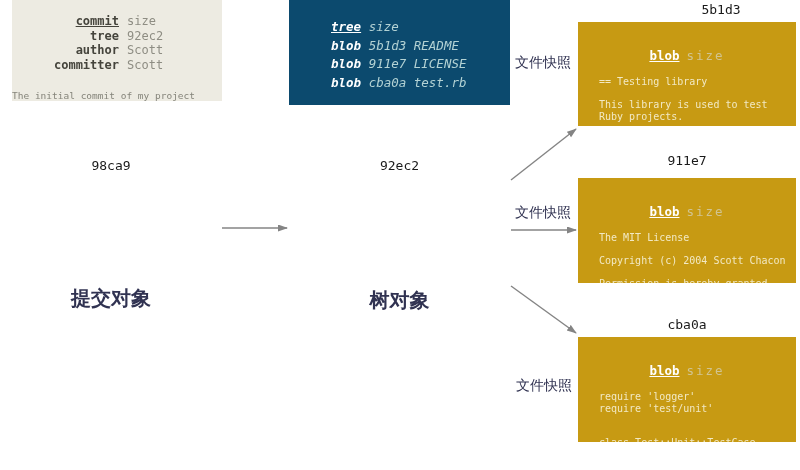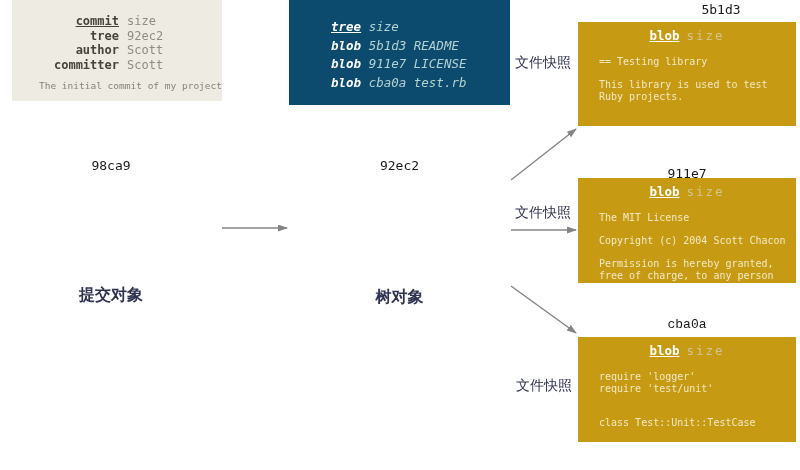--- a/index.html
+++ b/index.html
@@ -33,22 +33,22 @@
     color: #45443c;
     white-space: pre;
   }
   .c-val {
     margin-left: 8px;
     color: #8e8d83;
     white-space: pre;
   }
   .u { text-decoration: underline; }
   .commit-msg {
-    margin-top: 8px;
-    text-align: right;
+    margin-top: 18px;
+    text-align: left;
     font-size: 9.5px;
     color: #85847a;
     white-space: pre;
   }
   
   .tree-box {
     left: 289; top: 180; width: 221px; height: 105px;
     background: #0c4a6e;
     left: 289px;
     font-style: italic;
@@ -63,21 +63,21 @@
   .t-val { color: #b3d2d4; }
   
   .blob-box {
     left: 578px; width: 218px; height: 104px;
     background: #c79a13;
   }
   .blob-1 { top: 22px; }
   .blob-2 { top: 178px; height: 105px; }
   .blob-3 { top: 337px; height: 105px; }
   .b-head {
-    margin-top: 6px;
+    margin-top: 26px;
     text-align: center;
     font-size: 12.5px;
     white-space: pre;
   }
   .b-key { font-weight: bold; color: #ffffff; text-decoration: underline; }
   .b-size { color: #d1c490; letter-spacing: 2px; margin-left: 7px; }
   .b-content {
     margin-top: 13px;
     padding-left: 21px;
     font-size: 10px;
@@ -89,28 +89,28 @@
   .obj-title {
     position: absolute;
     text-align: center;
     font-size: 13px;
     color: #1a1a1a;
     white-space: pre;
   }
   .title-commit { left: 0; top: 158px; width: 222px; }
   .title-tree   { left: 289px; top: 158px; width: 221px; }
   .title-blob1  { left: 612px; top: 2px; width: 218px; }
-  .title-blob2  { left: 578px; top: 166px; width: 218px; }
-  .title-blob3  { left: 578px; top: 317px; width: 218px; font-family: Liberation Mono, monospace; }
+  .title-blob2  { left: 578px; top: 153px; width: 218px; }
+  .title-blob3  { left: 578px; top: 317px; width: 218px; }
   
   .obj-label {
     position: absolute;
     text-align: center;
     font-family: "DejaVu Sans", "Liberation Sans", sans-serif;
-    font-size: 16px;
+    font-size: 20px;
     font-weight: 600;
     color: #303251;
     white-space: pre;
   }
   .label-commit { left: 0; top: 285px; width: 222px; }
   .label-tree   { left: 289px; top: 287px; width: 221px; }
   .snap-label {
     position: absolute;
     font-family: "DejaVu Sans", "Liberation Sans", sans-serif;
     font-size: 14px;

